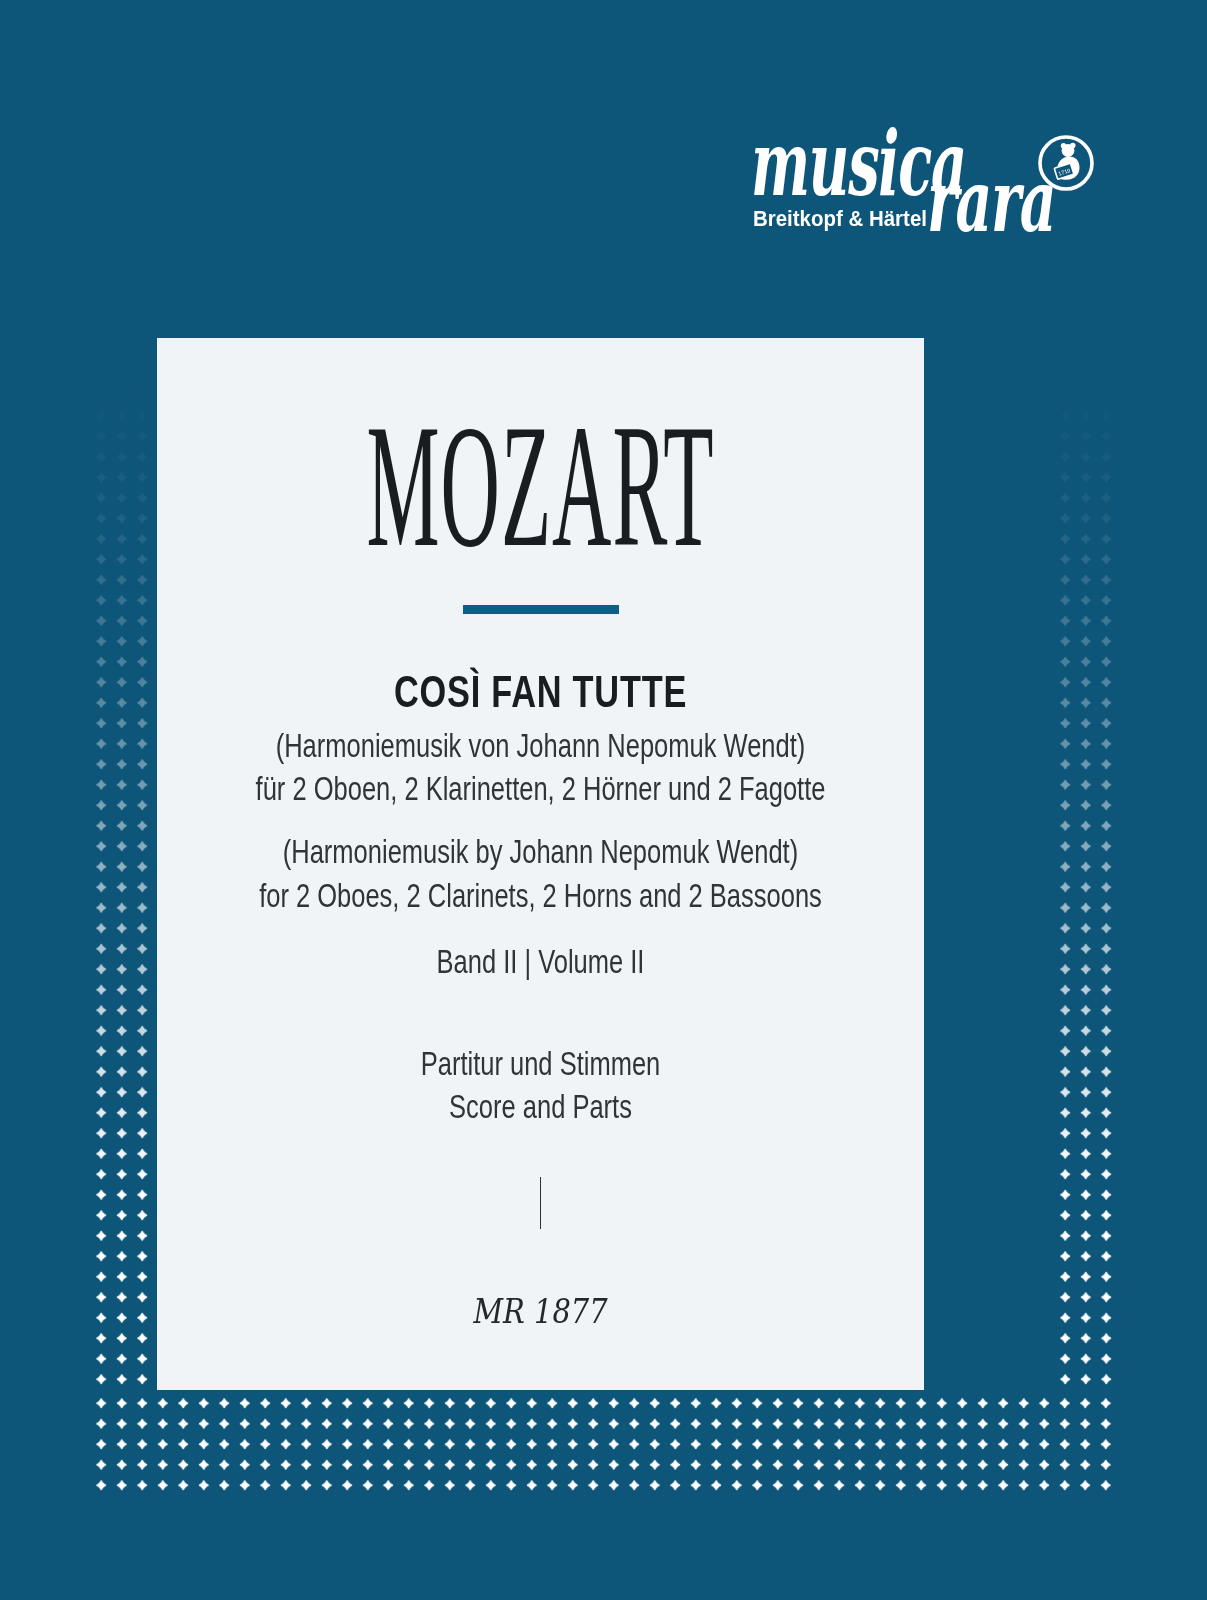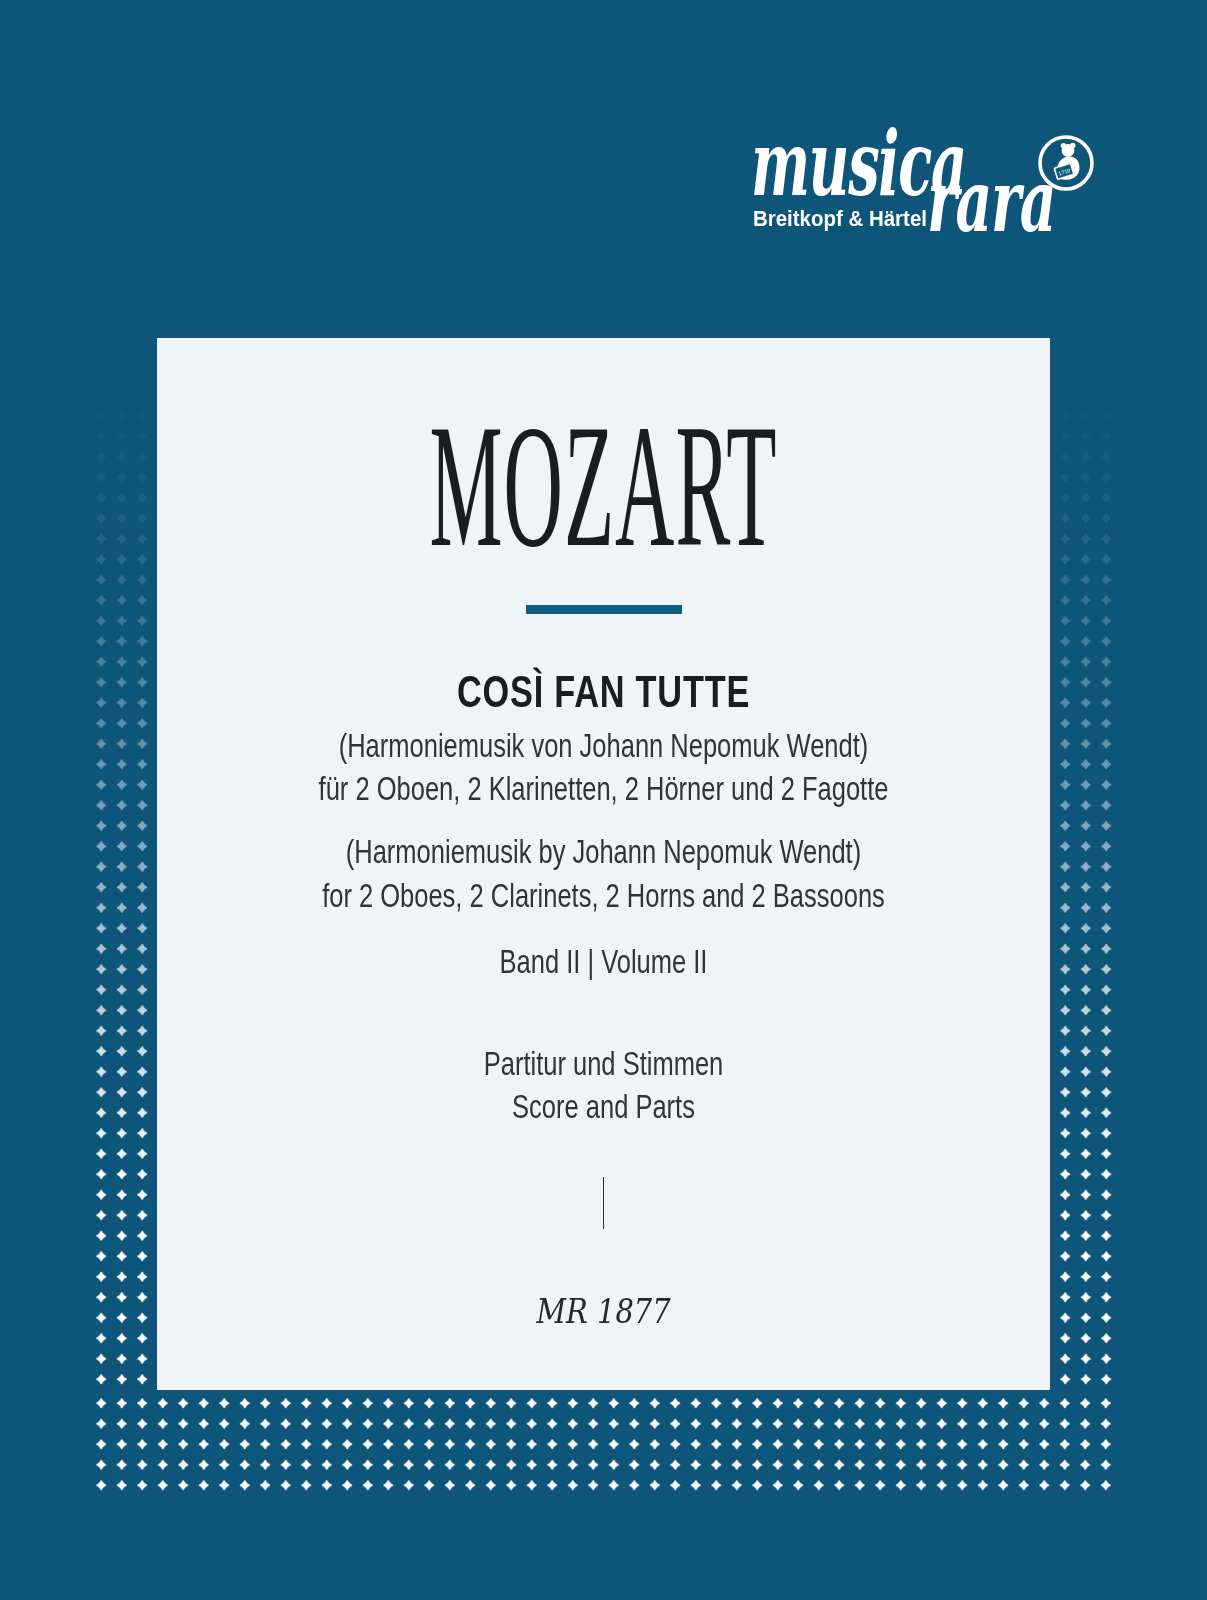--- a/index.html
+++ b/index.html
@@ -57,21 +57,21 @@
   .logo-rara{
     position:absolute;left:182px;top:28px;
     font-family:"DejaVu Serif",serif;font-style:italic;font-weight:600;
     font-size:86px;line-height:1;letter-spacing:-2px;
     transform:scaleX(0.66);transform-origin:left top;white-space:nowrap;
   }
   .emblem{position:absolute;left:292px;top:4px;}
 
   
   .card{
-    position:absolute;left:157px;top:338px;width:893px;height:1052px;
+    position:absolute;left:157px;top:338px;width:767px;height:1052px;
     background:var(--card);
   }
   .card .line{
     position:absolute;left:0;right:0;text-align:center;
     line-height:1;white-space:nowrap;
     transform:scaleX(0.75);transform-origin:center;
   }
   .composer{
     top:61px;
     font-family:"Liberation Serif",serif;

